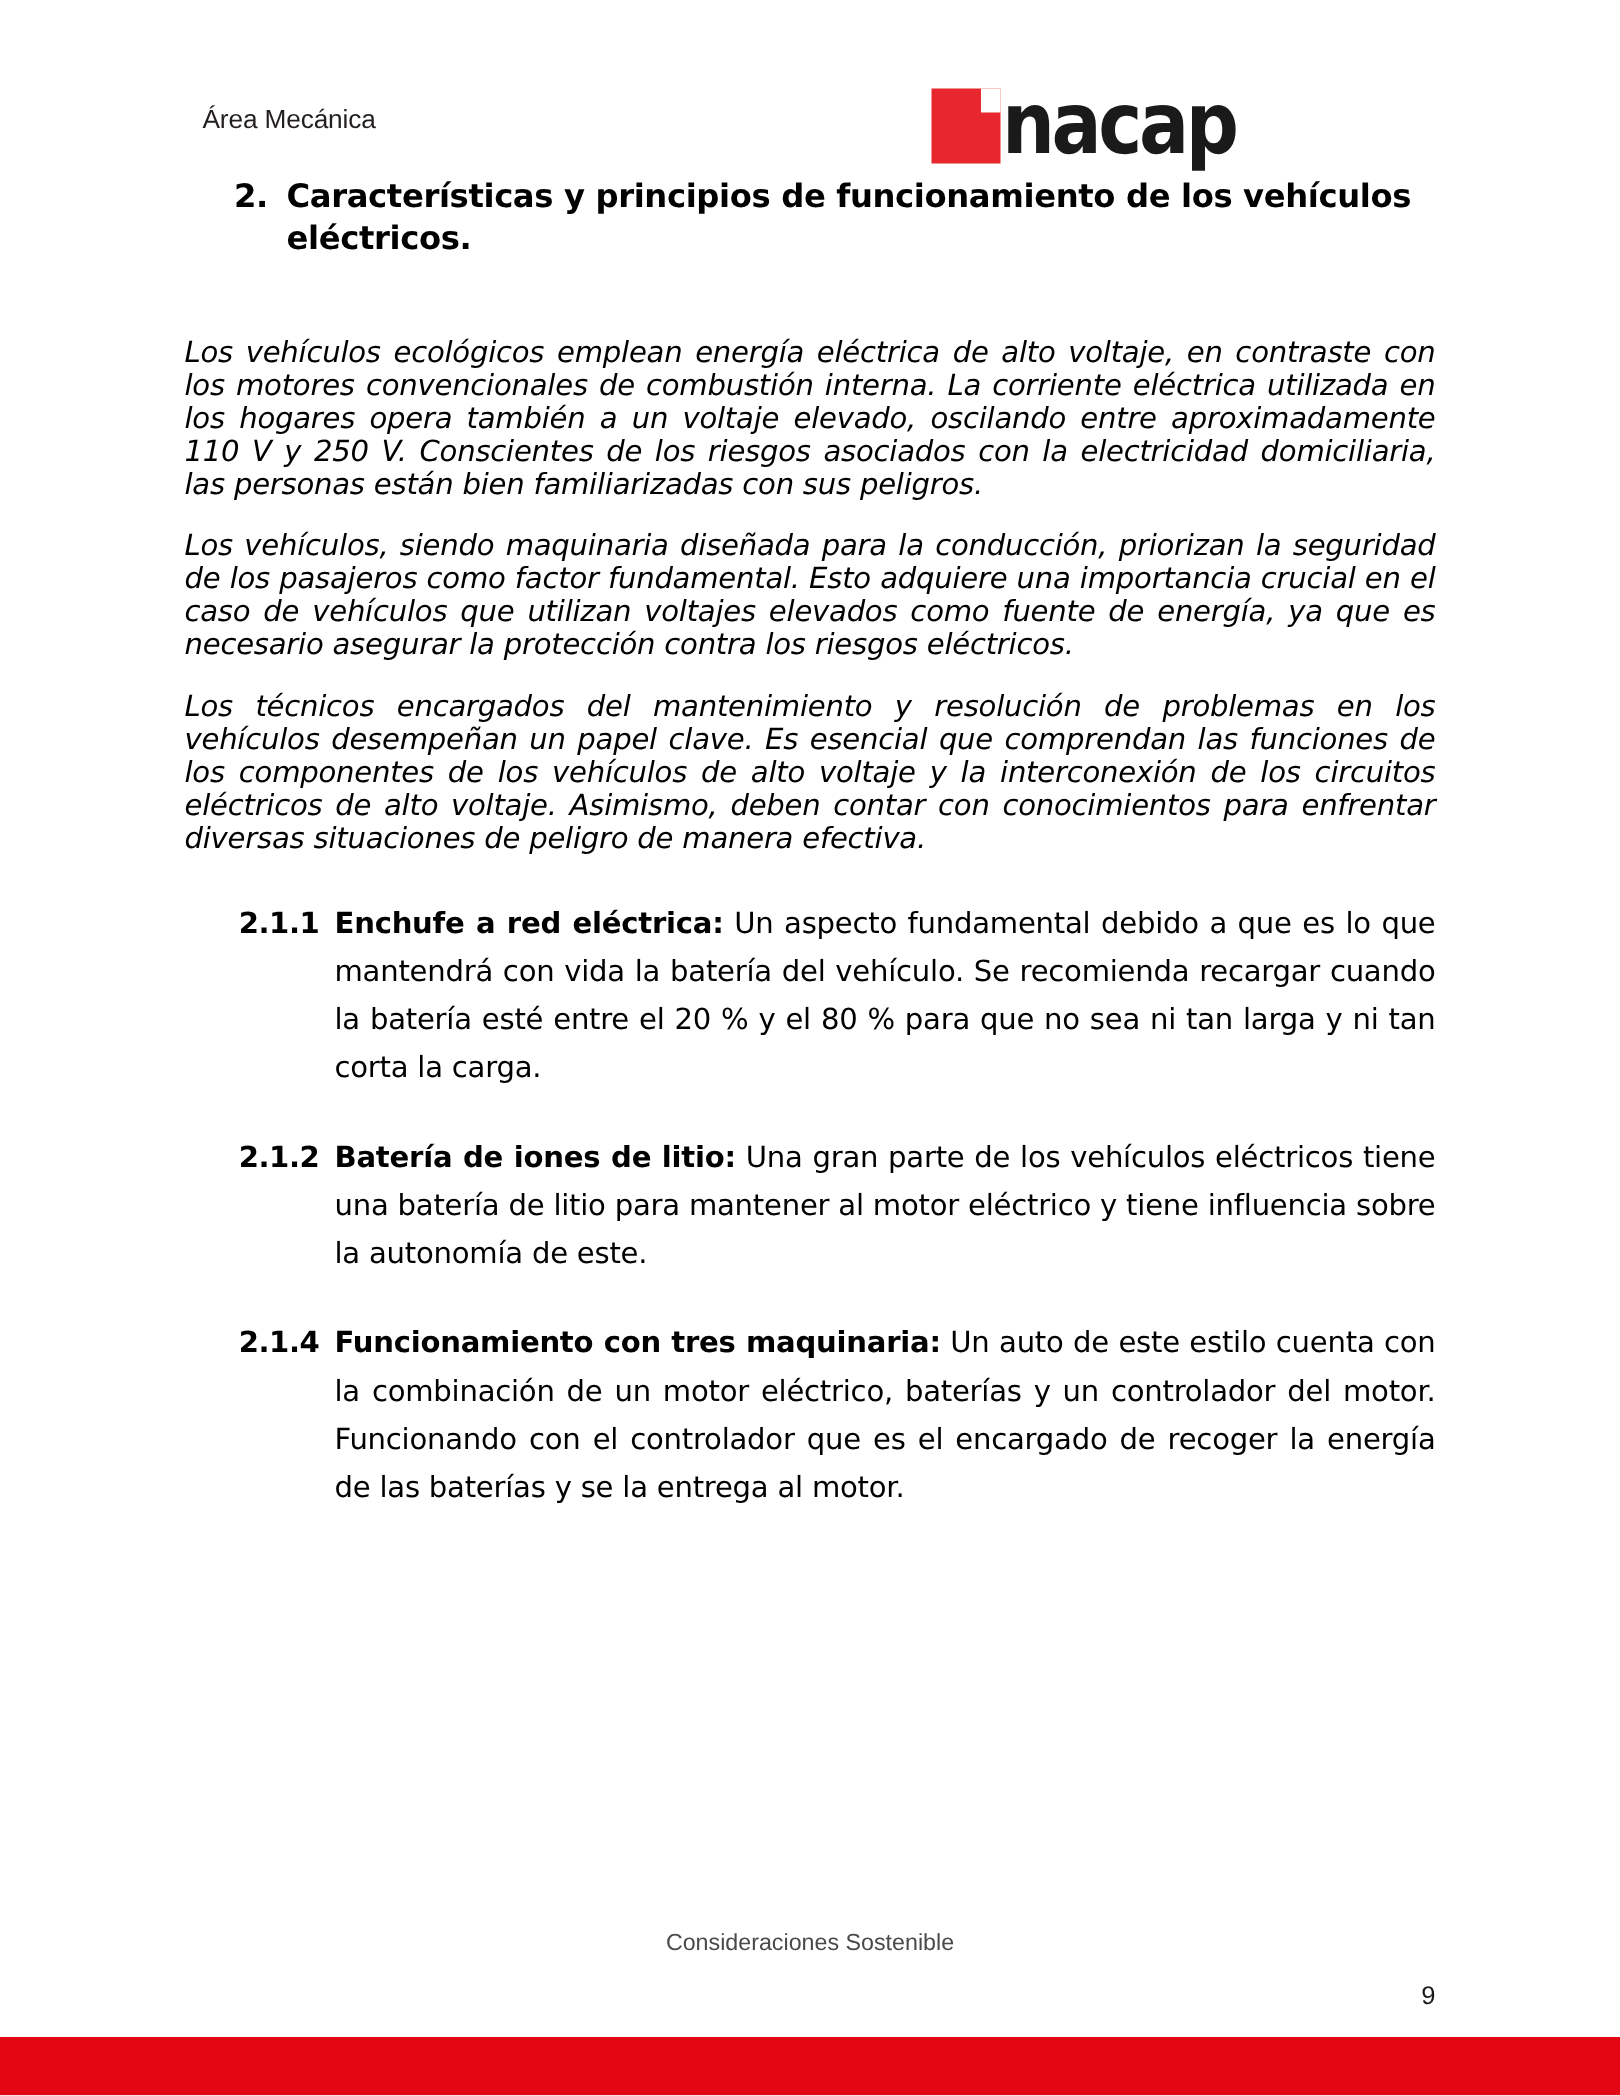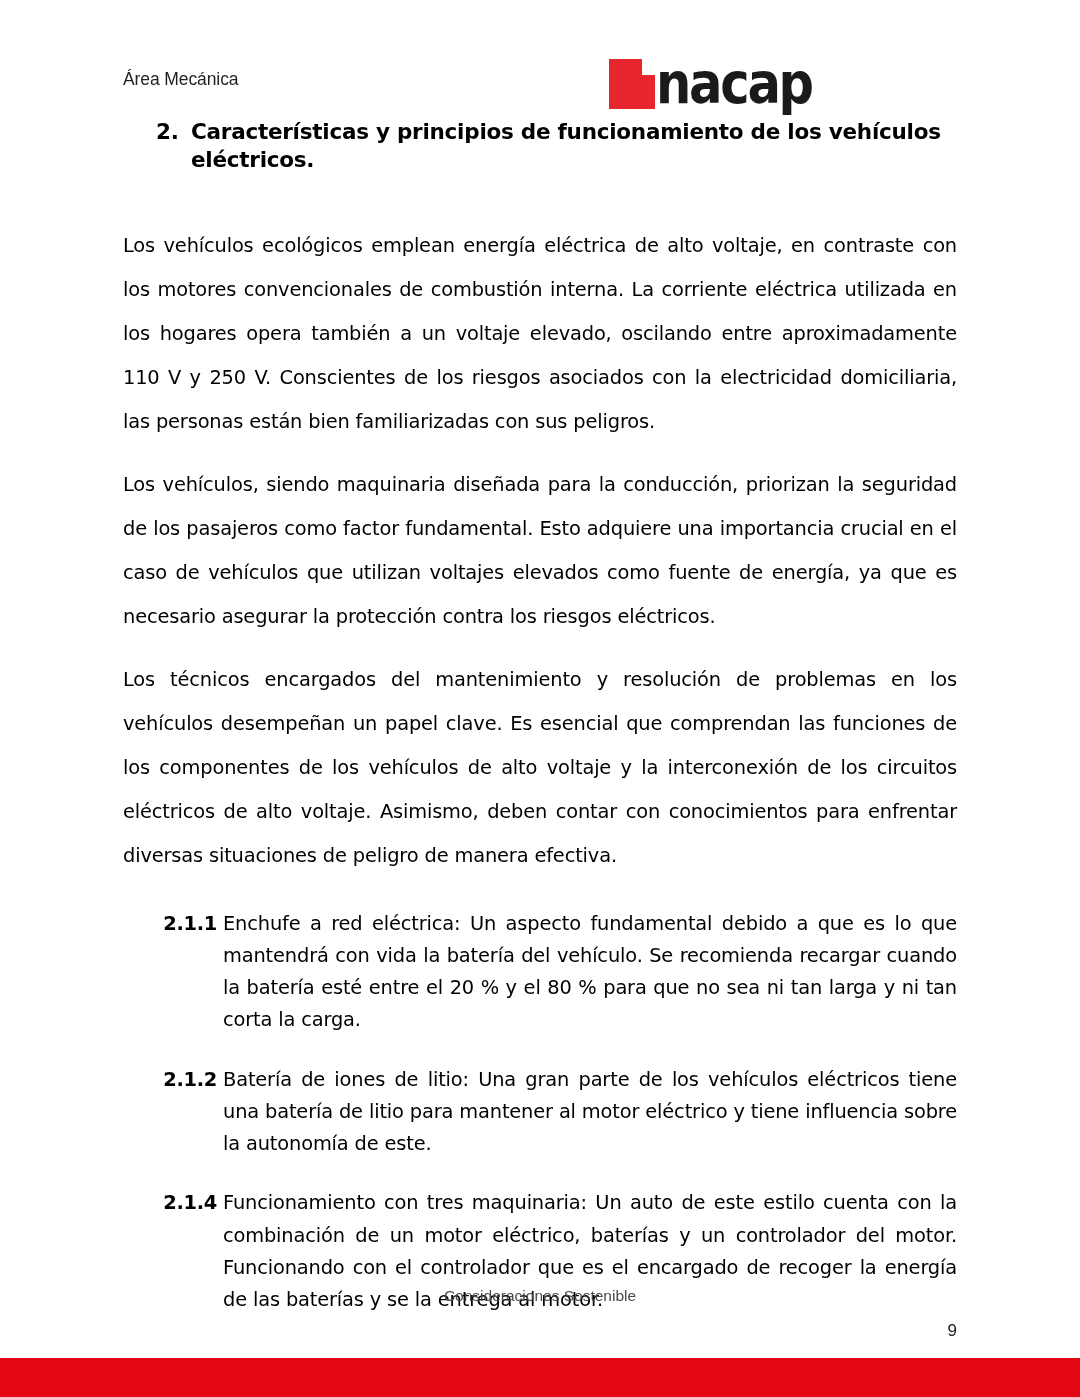--- a/index.html
+++ b/index.html
@@ -18,21 +18,21 @@
     height: 1397px;
     background: #ffffff;
     overflow: hidden;
     box-sizing: border-box;
   }
 
   
   .page-header {
     position: absolute;
     top: 55px;
-    left: 0;
+    left: 12px;
     width: 940px;
     height: 70px;
   }
   .header-area-label {
     position: absolute;
     left: 123px;
     top: 14px;
     font-size: 17.5px;
     font-family: "Liberation Sans", sans-serif;
     color: #231f20;
@@ -136,25 +136,26 @@
   }
   .h2-text {
     flex: 1 1 auto;
   }
 
   
   .para {
     margin: 0 123px;
     font-family: "DejaVu Sans", sans-serif;
     font-size: 19.4px;
-    line-height: 44px;
+    line-height: 22px;
     text-align: justify;
     text-justify: inter-word;
     color: #000;
     letter-spacing: -0.15px;
+    font-style: italic;
   }
   .para.first { margin-top: 50px; }
   .para.gap   { margin-top: 19px; }
 
   
   .sublist {
     margin: 0;
     padding: 0;
     list-style: none;
   }
@@ -171,25 +172,25 @@
     letter-spacing: -0.15px;
   }
   .subitem + .subitem { margin-top: 27px; }
   .subitem:first-child { margin-top: 30px; }
   .subitem .sub-num {
     position: absolute;
     left: 0;
     top: 0;
     width: 62px;
     font-weight: bold;
-    text-align: right;
+    text-align: center;
     letter-spacing: -0.3px;
   }
   .subitem .sub-title {
-    font-weight: normal;
+    font-weight: bold;
   }
 
   
   .page-footer {
     position: absolute;
     left: 0;
     bottom: 0;
     width: 1080px;
   }
   .footer-caption {

